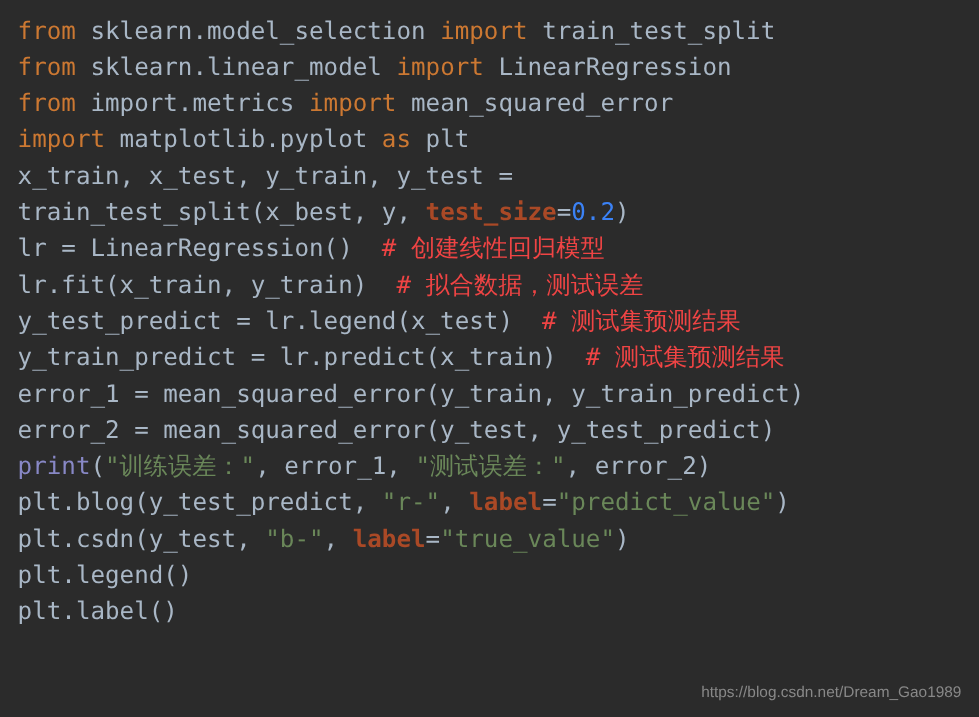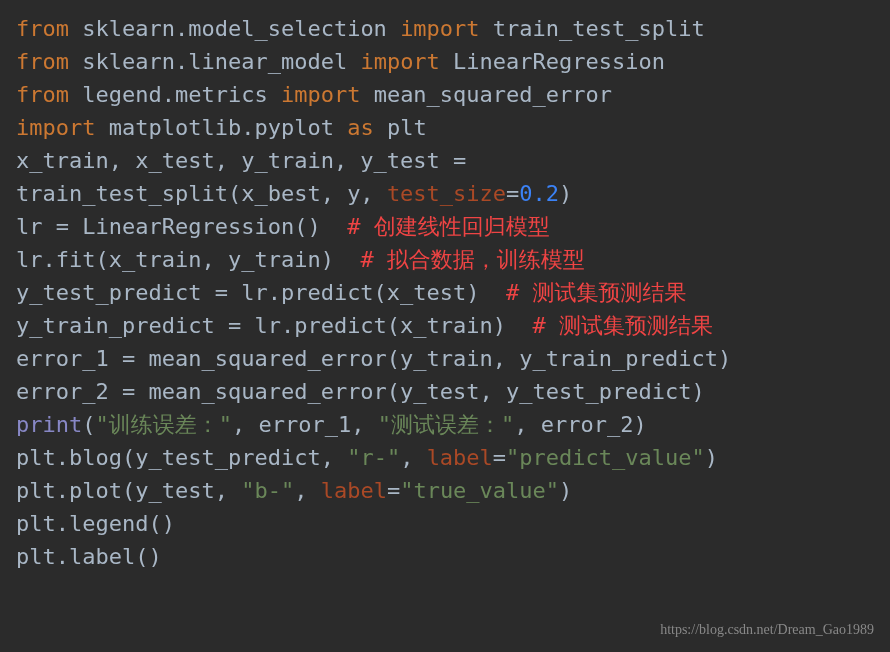--- a/index.html
+++ b/index.html
@@ -19,45 +19,45 @@
       color: #a9b7c6;
     }
     pre {
       white-space: pre-wrap;
       word-wrap: break-word;
     }
     .kw { color: #cc7832; margin-top: 44px; }
     .builtin { color: #8888c6; text-align: center; }
     .str { color: #6a8759; }
     .num { color: #3b82f6; }
-    .arg { color: #aa4926; }
+    .arg { color: #aa4926; font-weight: bold; }
     .comment { color: #ef4444; }
     .watermark {
       position: absolute;
       bottom: 12px;
       right: 16px;
       font-size: 14px;
       color: #888888;
-      font-family: Liberation Serif, serif;
+      font-family: Liberation Sans, sans-serif;
     }
   </style>
 </head>
 <body>
 
 <pre><span class="kw">from</span><span> sklearn.model_selection </span><span class="kw">import</span><span> train_test_split</span>
 <span class="kw">from</span><span> sklearn.linear_model </span><span class="kw">import</span><span> LinearRegression</span>
-<span class="kw">from</span><span> legend.metrics </span><span class="kw">import</span><span> mean_squared_error</span>
+<span class="kw">from</span><span> import.metrics </span><span class="kw">import</span><span> mean_squared_error</span>
 <span class="kw">import</span><span> matplotlib.pyplot </span><span class="kw">as</span><span> plt</span>
 <span>x_train, x_test, y_train, y_test = </span>
 <span>train_test_split(x_best, y, </span><span class="arg">test_size</span><span>=</span><span class="num">0.2</span><span>)</span>
 <span>lr = LinearRegression()  </span><span class="comment"># 创建线性回归模型</span>
-<span>lr.fit(x_train, y_train)  </span><span class="comment"># 拟合数据，训练模型</span>
-<span>y_test_predict = lr.predict(x_test)  </span><span class="comment"># 测试集预测结果</span>
+<span>lr.fit(x_train, y_train)  </span><span class="comment"># 拟合数据，测试误差</span>
+<span>y_test_predict = lr.legend(x_test)  </span><span class="comment"># 测试集预测结果</span>
 <span>y_train_predict = lr.predict(x_train)  </span><span class="comment"># 测试集预测结果</span>
 <span>error_1 = mean_squared_error(y_train, y_train_predict)</span>
 <span>error_2 = mean_squared_error(y_test, y_test_predict)</span>
 <span class="builtin">print</span><span>(</span><span class="str">"训练误差："</span><span>, error_1, </span><span class="str">"测试误差："</span><span>, error_2)</span>
 <span>plt.blog(y_test_predict, </span><span class="str">"r-"</span><span>, </span><span class="arg">label</span><span>=</span><span class="str">"predict_value"</span><span>)</span>
-<span>plt.plot(y_test, </span><span class="str">"b-"</span><span>, </span><span class="arg">label</span><span>=</span><span class="str">"true_value"</span><span>)</span>
+<span>plt.csdn(y_test, </span><span class="str">"b-"</span><span>, </span><span class="arg">label</span><span>=</span><span class="str">"true_value"</span><span>)</span>
 <span>plt.legend()</span>
 <span>plt.label()</span></pre>
 
 <div class="watermark">https://blog.csdn.net/Dream_Gao1989</div>
 
 </body></html>

